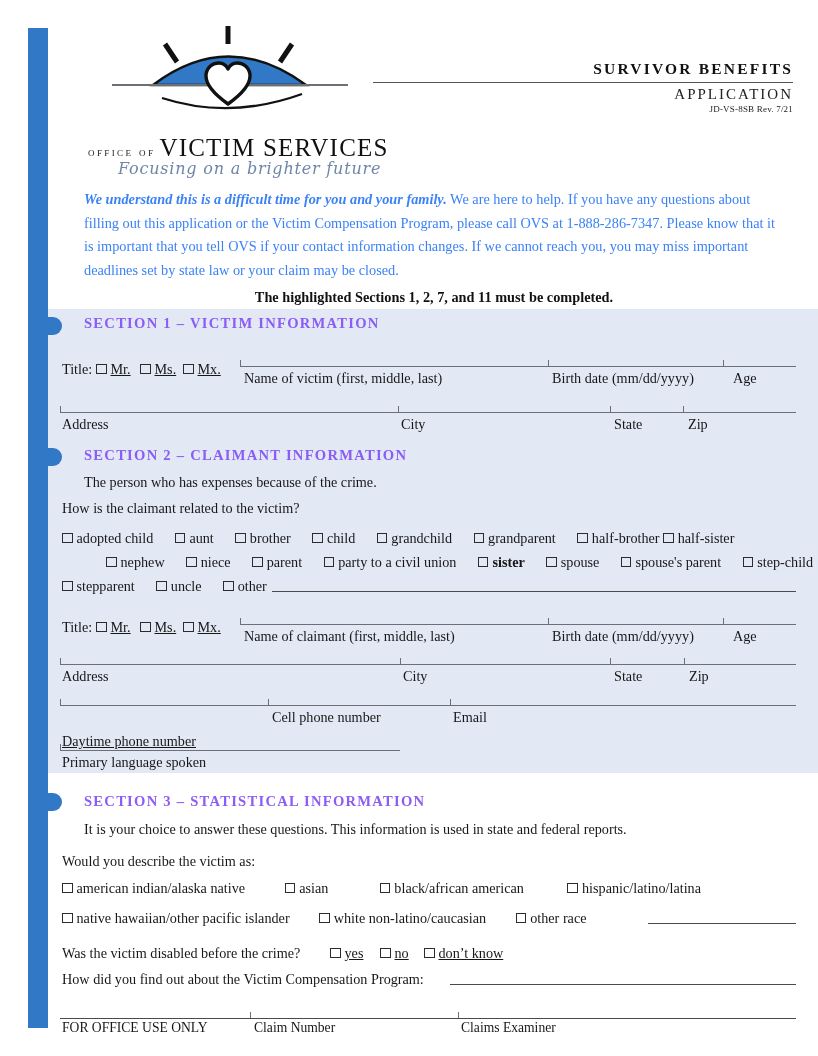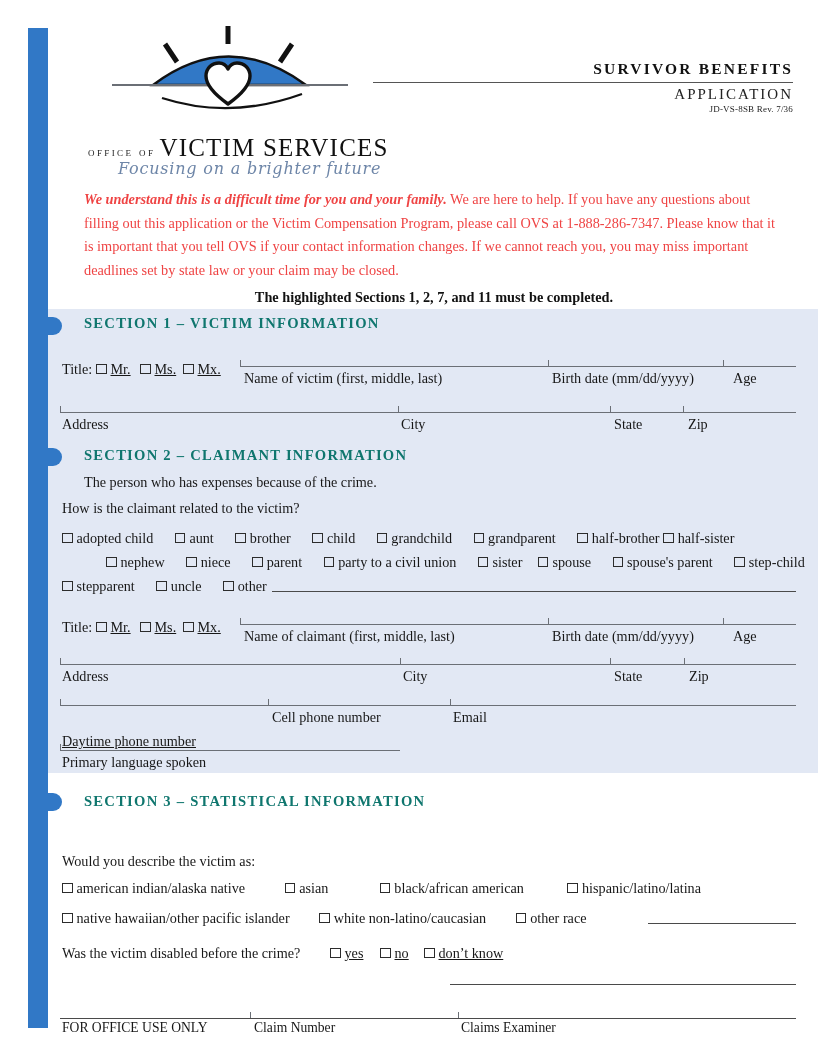--- a/index.html
+++ b/index.html
@@ -125,21 +125,21 @@
   }
 
   
   #intro {
     position: absolute;
     left: 84px;
     top: 188px;
     width: 700px;
     font-size: 14.3px;
     line-height: 23.5px;
-    color: #ef4444;
+    color: #3b82f6;
   }
   #intro-lead {
     font-weight: bold;
     font-style: italic;
   }
   #highlight-note {
     position: absolute;
     left: 84px;
     top: 289px;
     width: 700px;
@@ -148,21 +148,21 @@
     font-weight: bold;
     color: #111;
   }
 
   
   .section-heading {
     position: absolute;
     font-size: 14.6px;
     font-weight: bold;
     letter-spacing: 1.25px;
-    color: #0f766e;
+    color: #8b5cf6;
     white-space: nowrap;
   }
 
   
   .t {
     position: absolute;
     font-size: 14.2px;
     color: #171717;
     white-space: nowrap;
   }
@@ -244,21 +244,21 @@
   <div id="org-name">
     <span id="org-office-of">OFFICE OF</span>
     <span id="org-victim-services">VICTIM SERVICES</span>
   </div>
   <div id="org-tagline">Focusing on a brighter future</div>
 
   <div id="doc-header">
     <div id="doc-title-main">SURVIVOR BENEFITS</div>
     <div id="doc-header-rule"></div>
     <div id="doc-title-sub">APPLICATION</div>
-    <div id="doc-formcode">JD-VS-8SB Rev. 7/36</div>
+    <div id="doc-formcode">JD-VS-8SB Rev. 7/21</div>
   </div>
 
   <div id="intro">
     <span id="intro-lead">We understand this is a difficult time for you and your family.</span><span>  We are here to help.  If you have any questions about filling out this application or the Victim Compensation Program, please call OVS at 1-888-286-7347.  Please know that it is important that you tell OVS if your contact information changes.  If we cannot reach you, you may miss important deadlines set by state law or your claim may be closed.</span>
   </div>
   <div id="highlight-note">The highlighted Sections 1, 2, 7, and 11 must be completed.</div>
 
   <div class="section-heading" style="left:84px; top:315px;">SECTION 1 – VICTIM INFORMATION</div>
 
   <div class="t" style="left:62px; top:361px;">Title:</div>
@@ -298,21 +298,21 @@
     <span class="item" style="margin-right:18px;"><span class="cb"></span><span>grandparent</span></span>
     <span class="item" style=""><span class="cb"></span><span>half-brother</span></span>
     <span class="item"><span class="cb"></span><span>half-sister</span></span>
   </div>
 
   <div class="chkrow" style="left:62px; top:554px;">
     <span class="item" style="margin-right:18px;margin-left:44px;"><span class="cb"></span><span>nephew</span></span>
     <span class="item" style="margin-right:18px;"><span class="cb"></span><span>niece</span></span>
     <span class="item" style="margin-right:18px;"><span class="cb"></span><span>parent</span></span>
     <span class="item" style="margin-right:18px;"><span class="cb"></span><span>party to a civil union</span></span>
-    <span class="item" style="margin-right:12px;"><span class="cb"></span><span>sister</span></span>
+    <span class="item" style="margin-right:18px;font-weight:bold;"><span class="cb"></span><span>sister</span></span>
     <span class="item" style="margin-right:18px;"><span class="cb"></span><span>spouse</span></span>
     <span class="item" style="margin-right:18px;"><span class="cb"></span><span>spouse's parent</span></span>
     <span class="item"><span class="cb"></span><span>step-child</span></span>
   </div>
 
   <div class="chkrow" style="left:62px; top:578px;">
     <span class="item" style="margin-right:18px;"><span class="cb"></span><span>stepparent</span></span>
     <span class="item" style="margin-right:18px;"><span class="cb"></span><span>uncle</span></span>
     <span class="item"><span class="cb"></span><span>other</span></span>
   </div>
@@ -347,20 +347,21 @@
   <div class="tick" style="left:450px; top:699px;"></div>
   <div class="t" style="left:62px; top:733px;text-decoration:underline;">Daytime phone number</div>
   <div class="t" style="left:272px; top:709px;">Cell phone number</div>
   <div class="t" style="left:453px; top:709px;">Email</div>
 
   <div class="rule" style="left:60px; top:750px; width:340px;"></div>
   <div class="tick" style="left:60px; top:744px;"></div>
   <div class="t" style="left:62px; top:754px;">Primary language spoken</div>
 
   <div class="section-heading" style="left:84px; top:793px;">SECTION 3 – STATISTICAL INFORMATION</div>
+  <div class="t" style="left:84px; top:821px;">It is your choice to answer these questions.  This information is used in state and federal reports.</div>
 
   <div class="t" style="left:62px; top:853px;">Would you describe the victim as:</div>
 
   <div class="chkrow" style="left:62px; top:880px;">
     <span class="item" style="margin-right:36px;"><span class="cb"></span><span>american indian/alaska native</span></span>
     <span class="item" style="margin-right:48px;"><span class="cb"></span><span>asian</span></span>
     <span class="item" style="margin-right:40px;"><span class="cb"></span><span>black/african american</span></span>
     <span class="item"><span class="cb"></span><span>hispanic/latino/latina</span></span>
   </div>
 
@@ -369,20 +370,21 @@
     <span class="item" style="margin-right:26px;"><span class="cb"></span><span>white non-latino/caucasian</span></span>
     <span class="item"><span class="cb"></span><span>other race</span></span>
   </div>
   <div class="rule-thin" style="left:648px; top:923px; width:148px;"></div>
 
   <div class="t" style="left:62px; top:945px;">Was the victim disabled before the crime?</div>
   <div class="chk" style="left:330px; top:945px;"><span class="cb"></span><span>yes</span></div>
   <div class="chk" style="left:380px; top:945px;"><span class="cb"></span><span>no</span></div>
   <div class="chk" style="left:424px; top:945px;"><span class="cb"></span><span>don’t know</span></div>
 
+  <div class="t" style="left:62px; top:971px;">How did you find out about the Victim Compensation Program:</div>
   <div class="rule-thin" style="left:450px; top:984px; width:346px;"></div>
 
   <div class="rule-thin" style="left:60px; top:1018px; width:736px;"></div>
   <div class="tick" style="left:250px; top:1012px;"></div>
   <div class="tick" style="left:458px; top:1012px;"></div>
   <div class="t t-sm" style="left:62px; top:1020px;">FOR OFFICE USE ONLY</div>
   <div class="t t-sm" style="left:254px; top:1020px;">Claim Number</div>
   <div class="t t-sm" style="left:461px; top:1020px;">Claims Examiner</div>
 
 </div>

